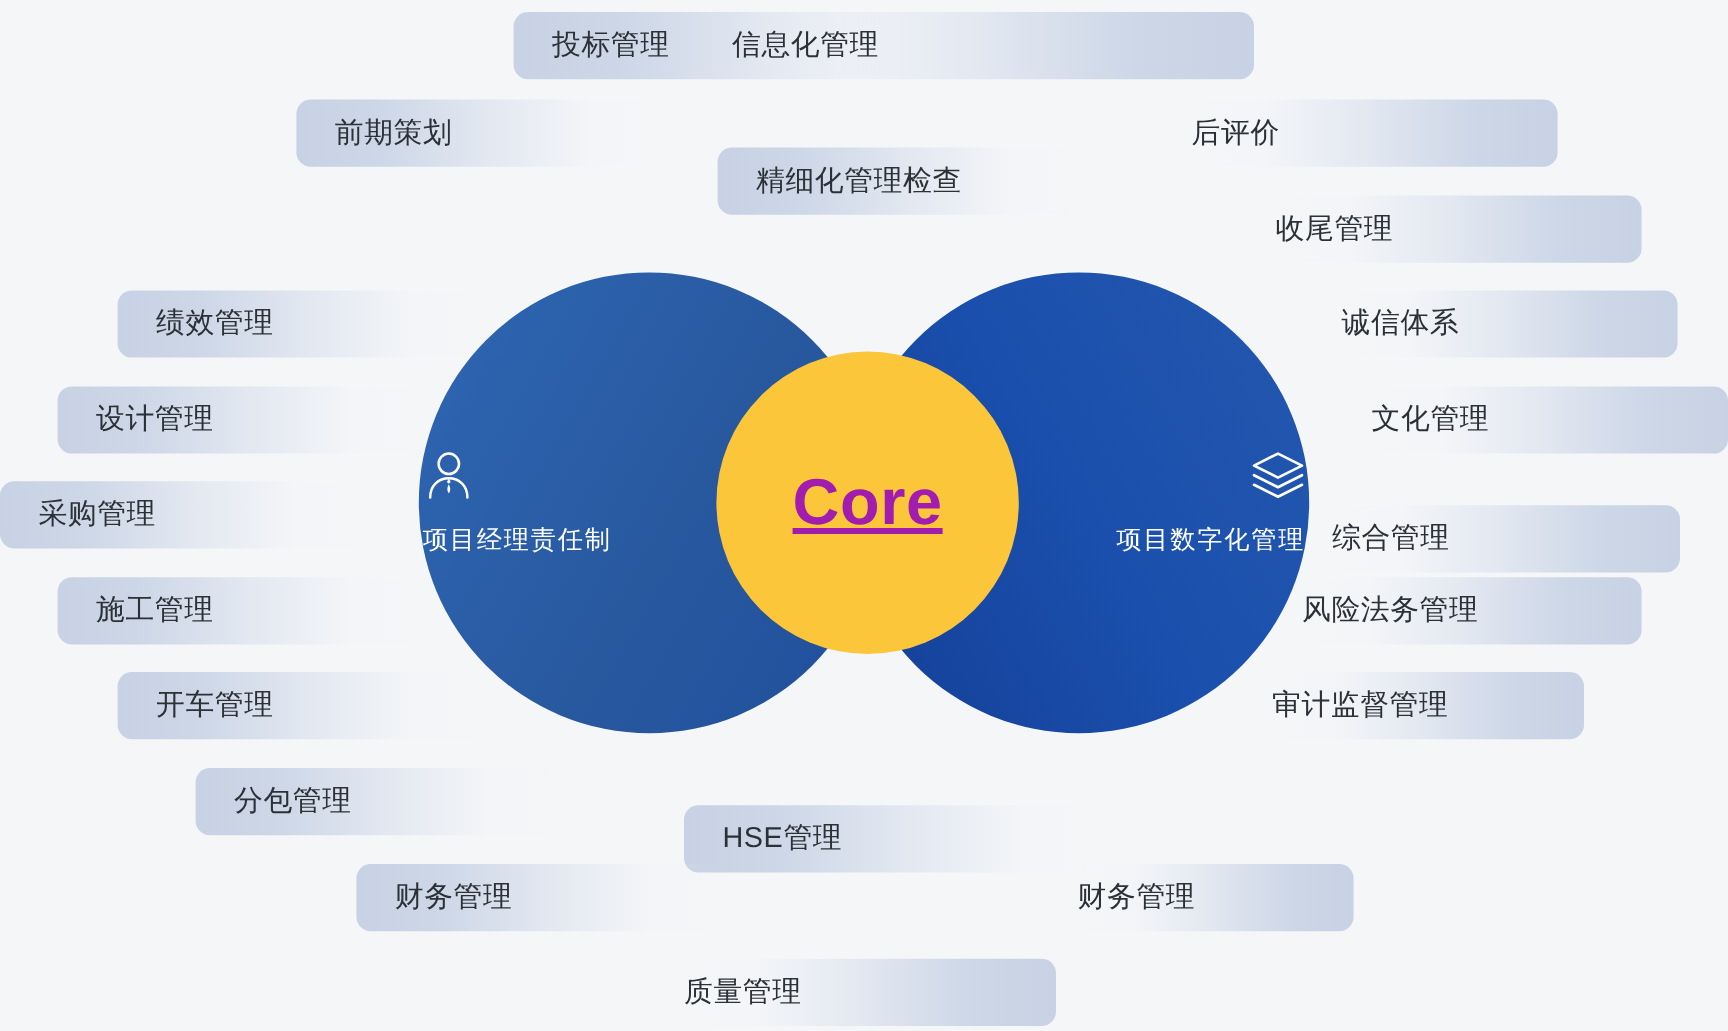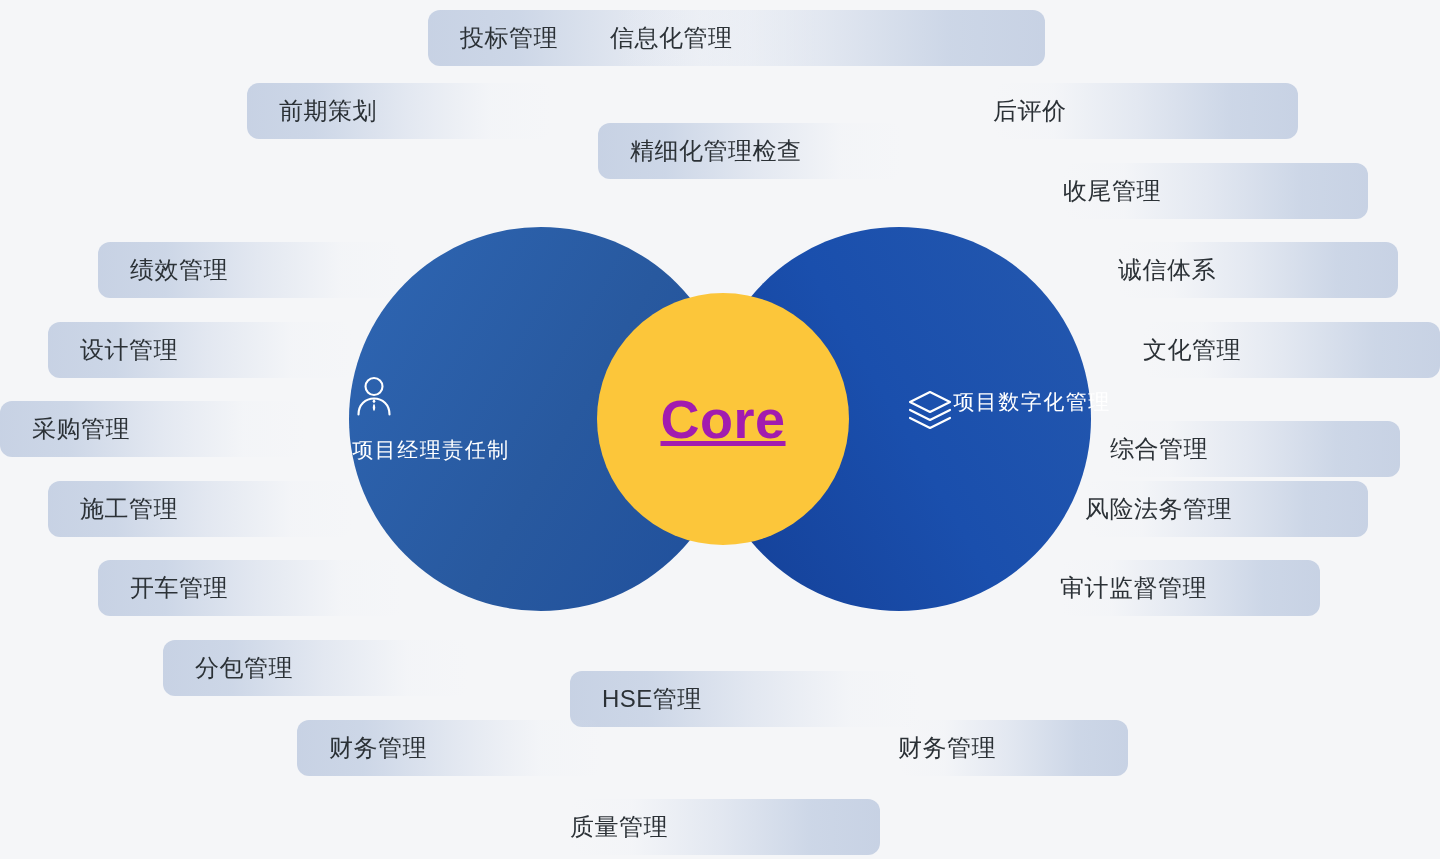--- a/index.html
+++ b/index.html
@@ -92,22 +92,22 @@
   }
   #circle-right {
     left: 707px; top: 227px;
     width: 384px; height: 384px;
     background: linear-gradient(240deg, #2458ae 0%, #1a4fad 50%, #143f96 100%);
   }
   #circle-right .venn-inner {
     position: relative;
     left: 110px;
     display: flex;
-    flex-direction: row;
-    align-items: flex-start;
+    flex-direction: column;
+    align-items: flex-end;
   }
   #circle-core {
     left: 597px; top: 293px;
     width: 252px; height: 252px;
     background: #fcc63a;
     z-index: 3;
   }
   #circle-core .core-label {
     font-size: 54px;
     font-weight: bold;

